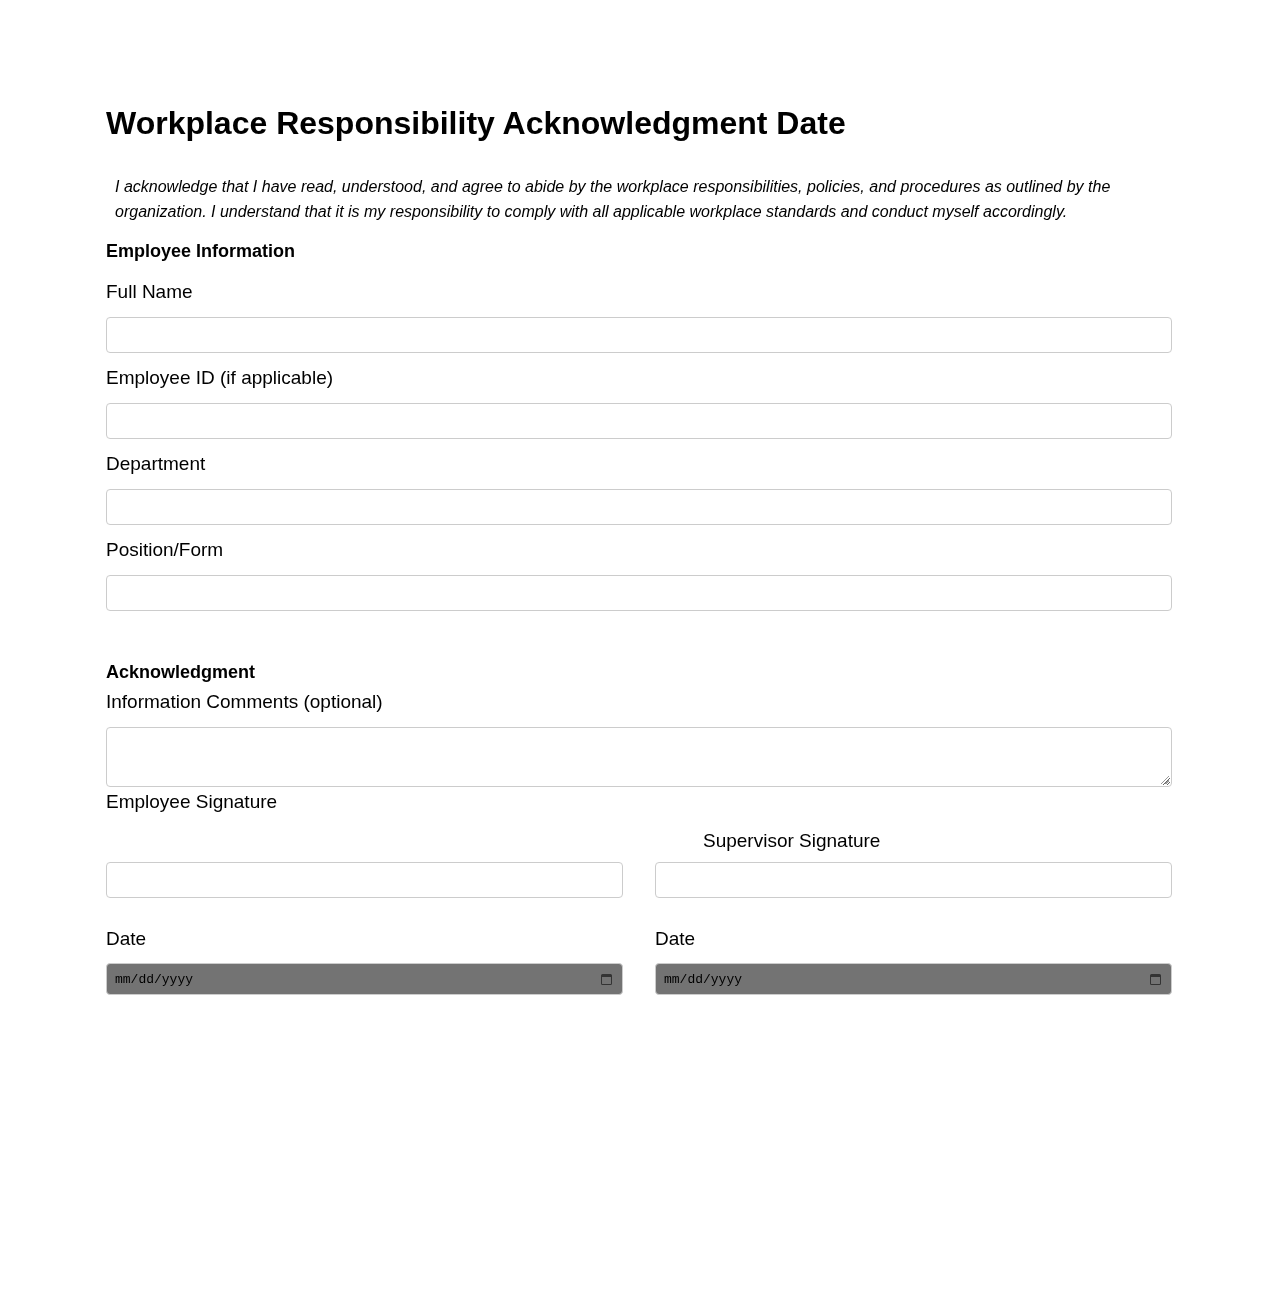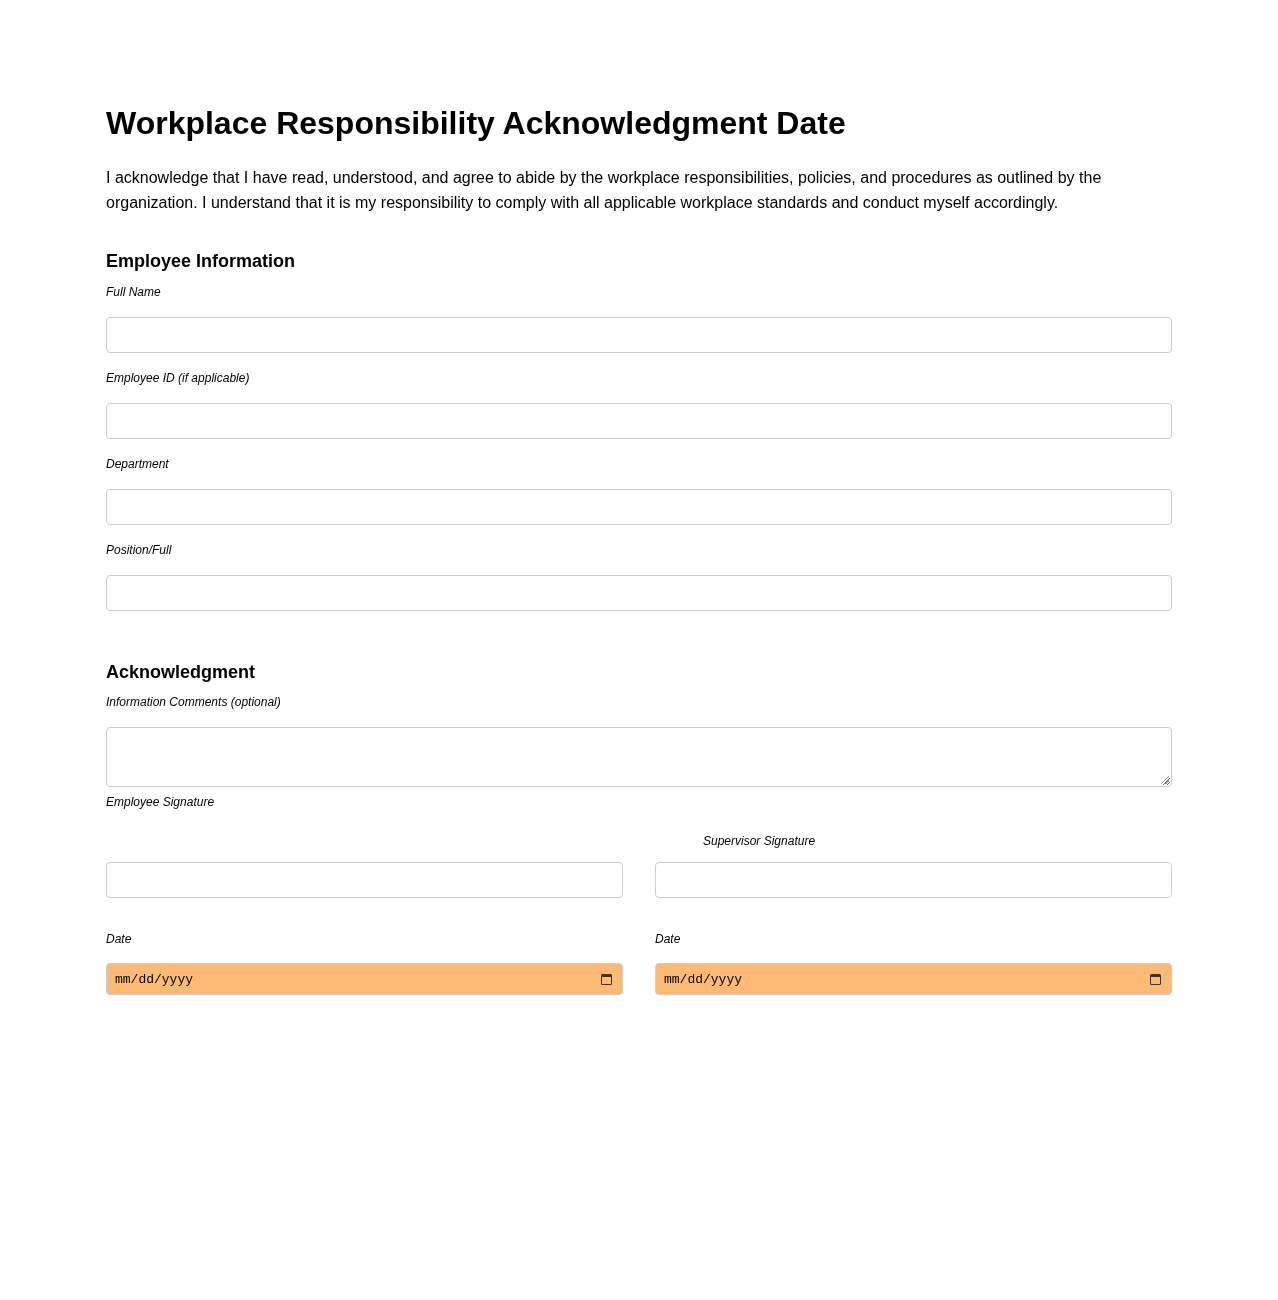--- a/index.html
+++ b/index.html
@@ -24,40 +24,40 @@
     font-size: 32px;
     font-weight: bold;
     line-height: 38px;
     white-space: nowrap;
   }
   .intro {
     position: absolute;
     top: 165px;
     left: 0;
     width: 1066px;
-    margin: 0;
+    margin: 9px;
     font-size: 16px;
     line-height: 25px;
+    font-style: italic;
   }
   .section-title {
     position: absolute;
     left: 0;
     margin: 0;
     font-size: 18px;
     font-weight: bold;
     line-height: 22px;
     white-space: nowrap;
   }
   .label {
     position: absolute;
     left: 0;
-    font-size: 12px;
+    font-size: 19px;
     line-height: 20px;
     white-space: nowrap;
-    font-style: italic;
   }
   .text-input {
     position: absolute;
     left: 0;
     height: 36px;
     width: 1066px;
     border: 1px solid #cccccc;
     border-radius: 4px;
     background: #fff;
     font-family: "Liberation Sans", sans-serif;
@@ -90,21 +90,21 @@
   }
   .half-input {
     width: 517px;
   }
   .date-input {
     position: absolute;
     height: 32px;
     width: 517px;
     border: 1px solid #cccccc;
     border-radius: 4px;
-    background: #fdba74;
+    background: #737373;
     display: flex;
     align-items: center;
     justify-content: space-between;
     padding: 0 8px 0 8px;
   }
   .date-placeholder {
     font-family: "Liberation Mono", monospace;
     font-size: 13px;
     color: #000;
   }
@@ -117,32 +117,32 @@
     margin-right: 2px;
   }
 </style>
 </head>
 <body>
 
 <div class="container">
   <h1>Workplace Responsibility Acknowledgment Date</h1>
   <p class="intro">I acknowledge that I have read, understood, and agree to abide by the workplace responsibilities, policies, and procedures as outlined by the organization. I understand that it is my responsibility to comply with all applicable workplace standards and conduct myself accordingly.</p>
 
-  <h2 class="section-title" style="top:250px;">Employee Information</h2>
+  <h2 class="section-title" style="top:240px;">Employee Information</h2>
 
   <label class="label" style="top:282px;">Full Name</label>
   <input class="text-input" style="top: 317px;" type="text" value="">
 
   <label class="label" style="top:368px;text-align:center;">Employee ID (if applicable)</label>
   <input class="text-input" style="top: 403px;" type="text" value="">
 
   <label class="label" style="top:454px;">Department</label>
   <input class="text-input" style="top: 489px;" type="text" value="">
 
-  <label class="label" style="top:540px;">Position/Full</label>
+  <label class="label" style="top:540px;">Position/Form</label>
   <input class="text-input" style="top: 575px;" type="text" value="">
 
   <h2 class="section-title" style="top:661px;">Acknowledgment</h2>
 
   <label class="label" style="top:692px;">Information Comments (optional)</label>
   <div style="position:absolute; top:727px; left:0; width:1066px; height:60px;">
     <textarea class="textarea" style="top: 0px;"></textarea>
     <span class="resize-grip"></span>
   </div>
 

